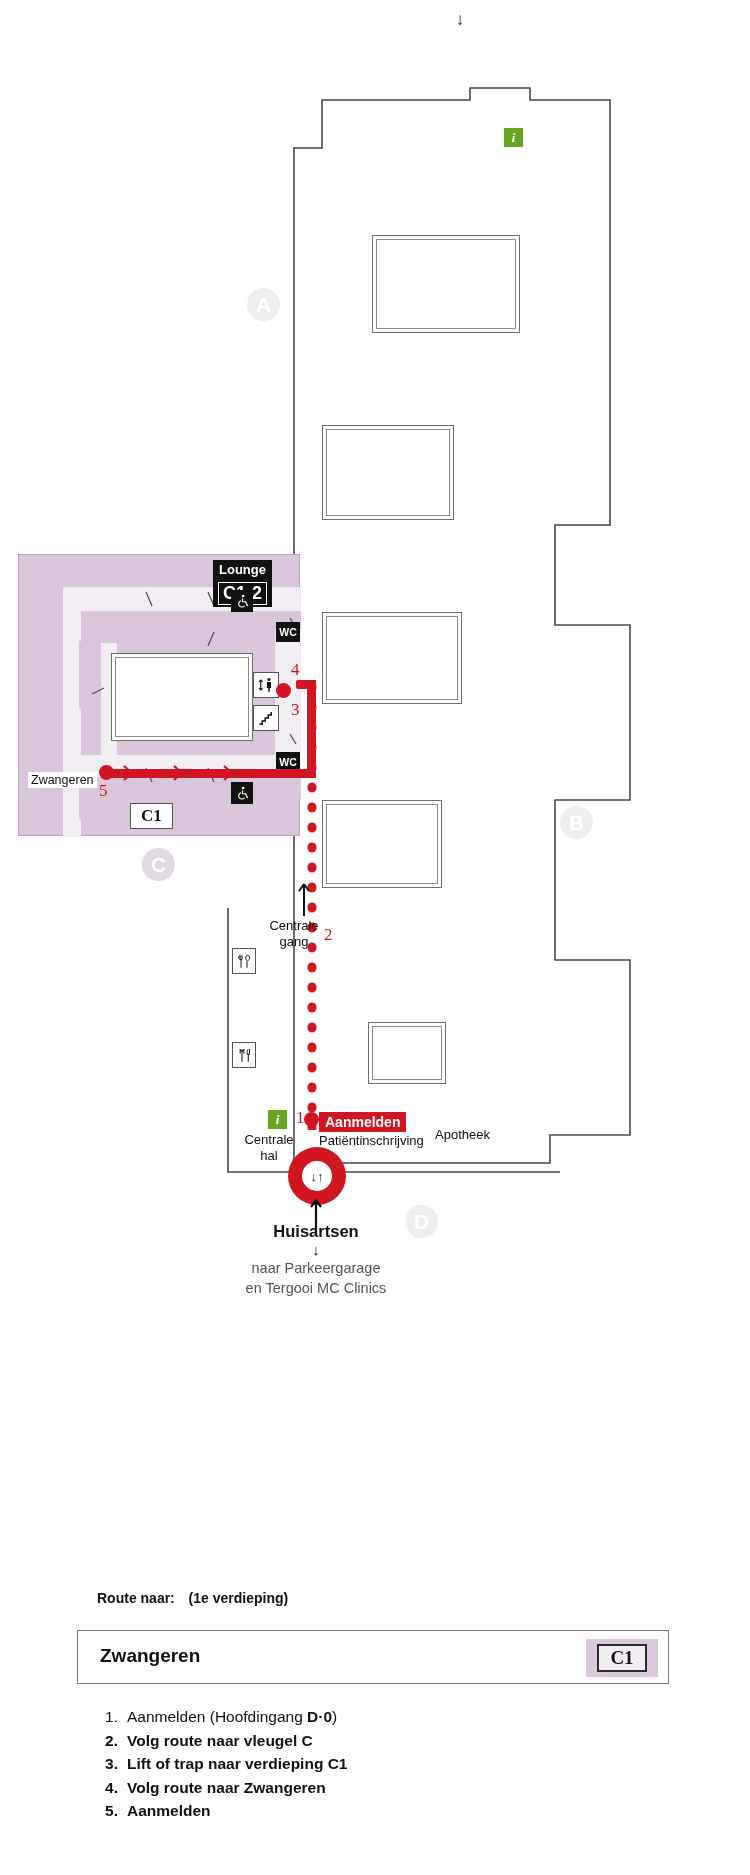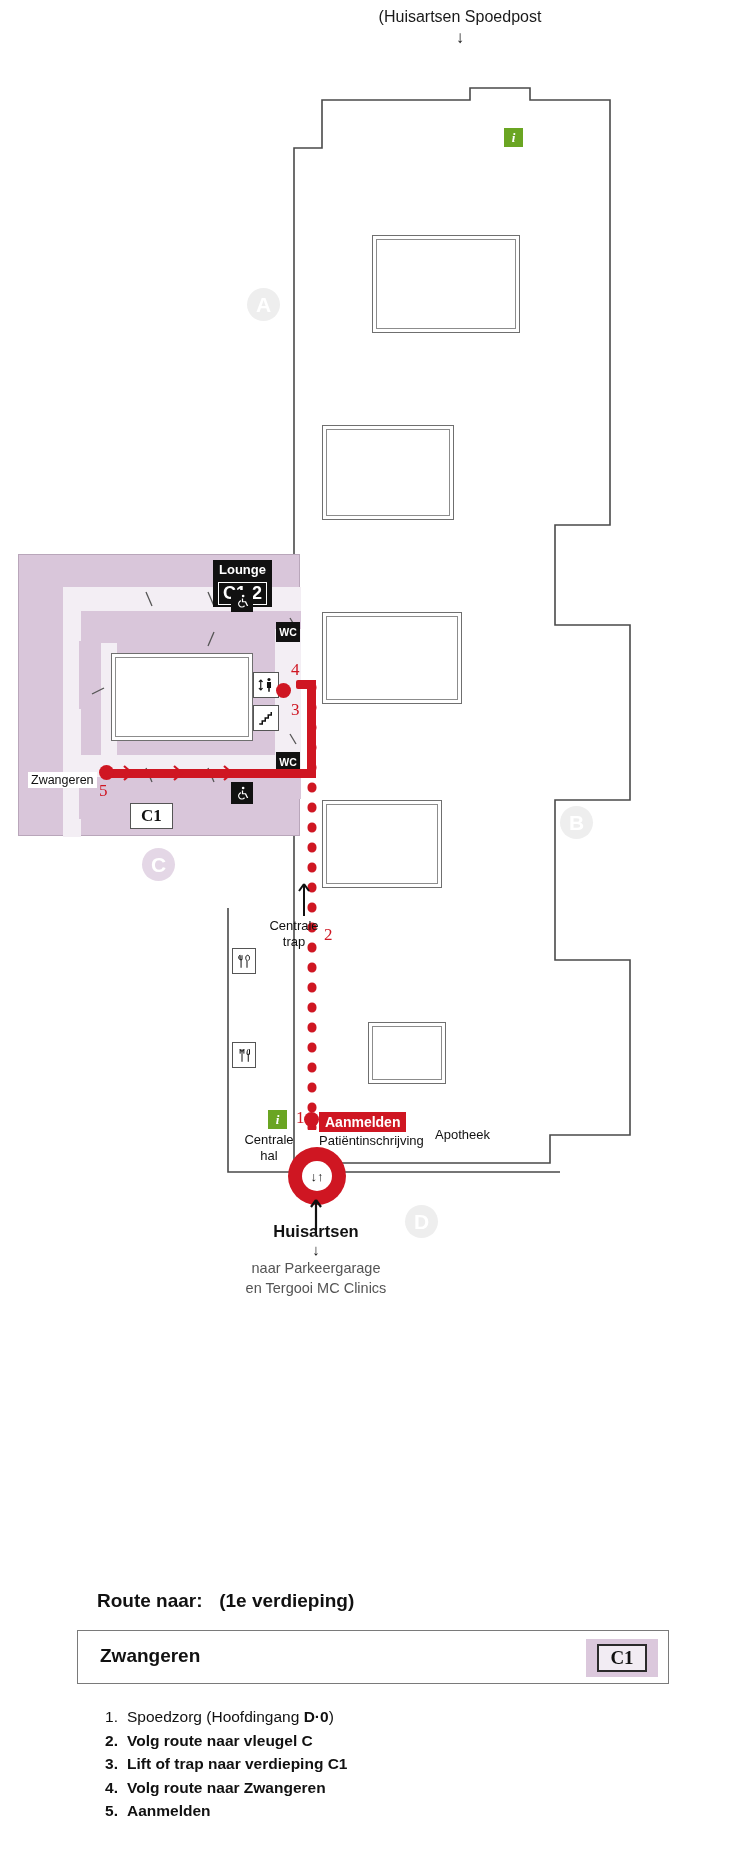--- a/index.html
+++ b/index.html
@@ -8,21 +8,21 @@
     font-family:"Liberation Sans",sans-serif;color:#1a1a1a;overflow:hidden;
   }
   .abs{position:absolute;}
   .hdr-wrap{position:absolute;top:8px;left:290px;width:340px;text-align:center;}
 
   
   #map{position:absolute;top:0;left:0;width:750px;height:1570px;}
 
   
   .legend{position:absolute;left:0;top:1575px;width:750px;}
-  .routenaar{position:absolute;left:97px;top:15px;font-size:19px;font-weight:bold;color:#111;}
+  .routenaar{position:absolute;left:97px;top:15px;font-size:14px;font-weight:bold;color:#111;}
   .routenaar .paren{font-weight:bold;}
   .destbar{position:absolute;left:77px;top:55px;width:592px;height:54px;
            border:1.6px solid #7a7a7a;background:#fff;box-sizing:border-box;}
   .destname{position:absolute;left:22px;top:14px;font-size:19px;font-weight:bold;color:#111;}
   .destbadgewrap{position:absolute;right:10px;top:8px;width:72px;height:38px;
                  background:#dbc8dc;display:flex;align-items:center;justify-content:center;}
   .destbadge{border:2.2px solid #2b2b2b;background:#f2ecf3;padding:1px 11px;
              font-size:19px;font-weight:bold;font-family:"Liberation Serif",serif;color:#111;line-height:1.15;}
   .steps{position:absolute;left:92px;top:130px;width:560px;}
   .steprow{display:flex;font-size:15.5px;line-height:1.52;color:#111;}
@@ -71,21 +71,20 @@
 
   .entrycirc{position:absolute;width:58px;height:58px;border-radius:50%;background:#cf1622;
              display:flex;align-items:center;justify-content:center;}
   .entrycirc .inner{width:30px;height:30px;border-radius:50%;background:#fff;display:flex;
                     align-items:center;justify-content:center;font-size:13px;color:#111;}
 </style>
 </head>
 <body>
 
 <div class="hdr-wrap">
-  <div class="t2">(Huisartsen Spoedpost</div>
   <div class="t2" style="margin-top:2px;font-size:17px;color:#111;">↓</div>
 </div>
 
 <div id="map">
 
   <svg class="abs" style="left:0;top:0;width:750px;height:1450px;">
     <path d="M294,148 L294,1000 L294,1163 L550,1163 L550,1135 L630,1135 L630,960 L555,960 L555,800
              L630,800 L630,625 L555,625 L555,525 L610,525 L610,100 L530,100 L530,88 L470,88 L470,100 L322,100 L322,148 Z" fill="#ffffff" stroke="#4a4a4a" stroke-width="1.6" stroke-linejoin="miter"></path>
   </svg>
 
@@ -256,21 +255,21 @@
 
   <div class="maplabel" style="left:28px;top:772px;">
     <span>Zwangeren</span>
   </div>
 
   <svg class="abs" style="left:296px;top:880px;width:20px;height:36px;">
     <path d="M8,36 L8,4 M8,4 L3,11 M8,4 L13,11" stroke="#111" stroke-width="2" fill="none"></path>
   </svg>
   <div class="plainlabel" style="left:255px;top:918px;width:78px;">
     <div>Centrale</div>
-    <div>trap</div>
+    <div>gang</div>
   </div>
 
   <div class="plainlabel" style="left:230px;top:1132px;width:78px;">
     <div>Centrale</div>
     <div>hal</div>
   </div>
 
   <div class="redlabel" style="left:319px;top:1112px;">
     <span>Aanmelden</span>
   </div>
@@ -311,21 +310,21 @@
     <div class="destbadgewrap">
       <div class="destbadge">C1</div>
     </div>
   </div>
 
   <div class="steps">
 
     <div class="steprow">
       <div class="stepnum">1.</div>
       <div class="steptxt">
-        <span>Spoedzorg (Hoofdingang </span><span style="font-weight:bold">D·0</span><span>)</span>
+        <span>Aanmelden (Hoofdingang </span><span style="font-weight:bold">D·0</span><span>)</span>
       </div>
     </div>
 
     <div class="steprow">
       <div class="stepnum b">2.</div>
       <div class="steptxt b">Volg route naar vleugel C</div>
     </div>
 
     <div class="steprow">
       <div class="stepnum b">3.</div>

